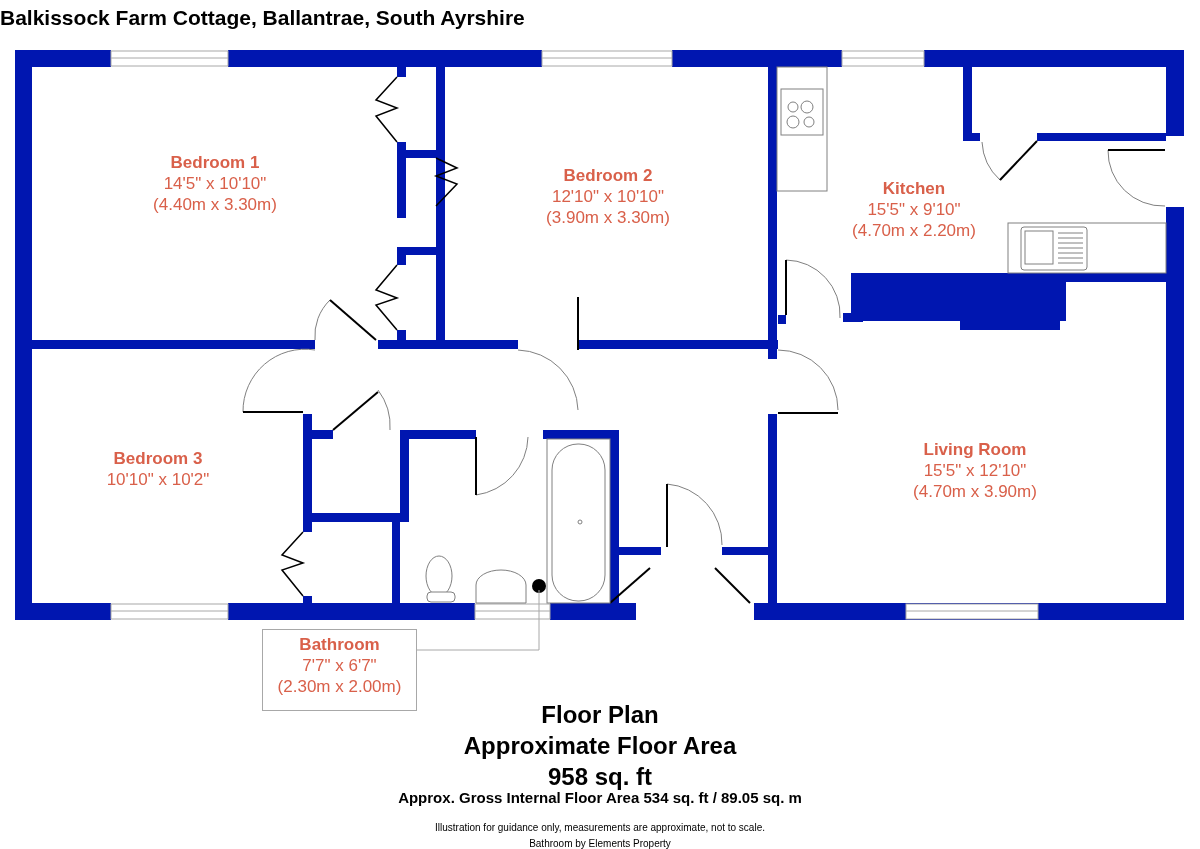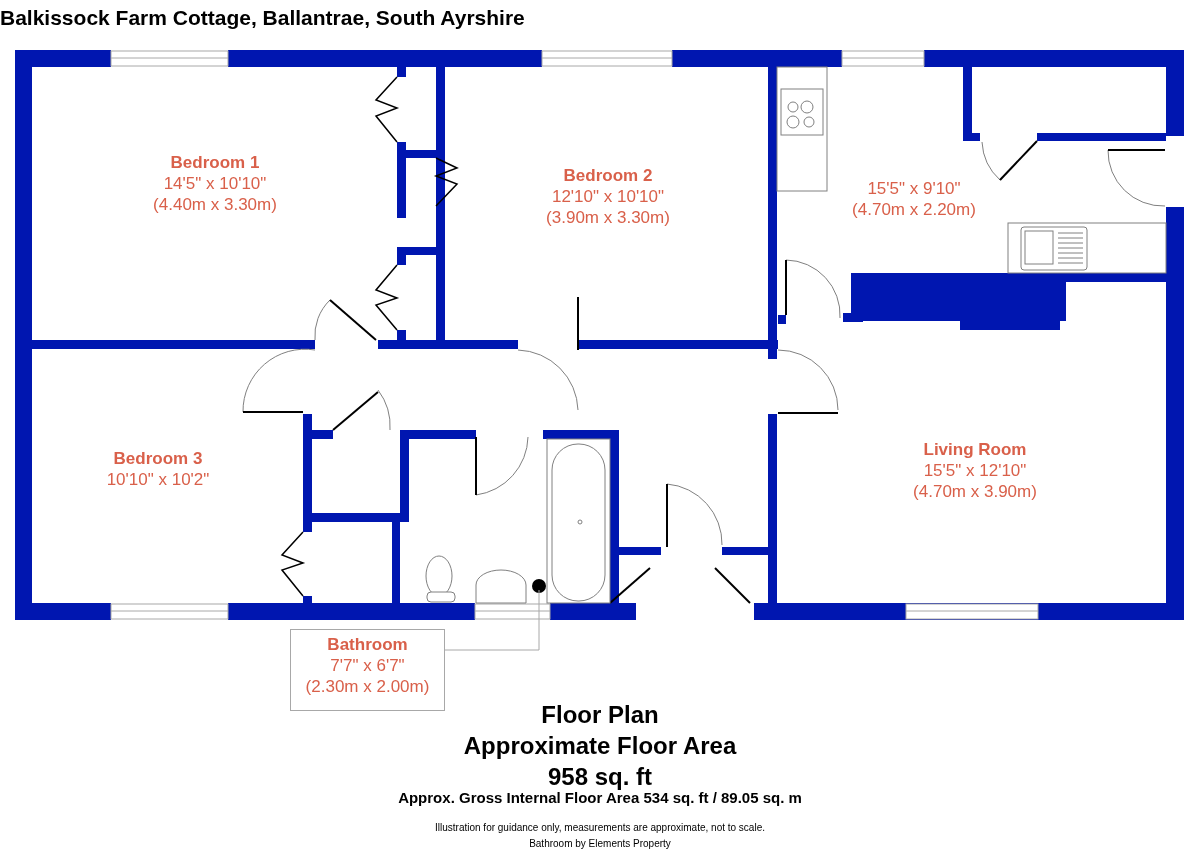--- a/index.html
+++ b/index.html
@@ -1,21 +1,21 @@
 <!DOCTYPE html>
 <html><head>
 <meta charset="utf-8">
 <style>
   html, body { margin:0; padding:0; background:#ffffff; }
   body { width:1200px; height:849px; position:relative; overflow:hidden; font-family:"Liberation Sans", sans-serif; }
   .title { position:absolute; left:0; width:1200px; top:6px; text-align:left; font-weight:bold; font-size:21px; color:#000; }
   svg.plan { position:absolute; left:0; top:0; }
   .room-label { position:absolute; text-align:center; color:#d9604a; font-size:17px; line-height:21px; }
   .room-label .name { font-weight:bold; }
-  .bath-box { position:absolute; left:262px; top:629px; width:155px; height:82px; border:1px solid #a8a8a8; background:#fff; box-sizing:border-box; padding-top:4px;margin-left:28px; }
+  .bath-box { position:absolute; left:262px; top:629px; width:155px; height:82px; border:1px solid #a8a8a8; background:#fff; box-sizing:border-box; padding-top:4px; }
   .summary { position:absolute; left:400px; width:400px; top:662px; text-align:center; font-weight:bold; color:#000; font-size:24px; line-height:31px;margin-top:37px; }
   .gross { position:absolute; left:300px; width:600px; top:789px; text-align:center; font-weight:bold; font-size:15px; color:#000; }
   .note { position:absolute; left:300px; width:600px; text-align:center; font-size:10px; color:#000;margin-top:12px; }
 </style>
 </head>
 <body>
 
 <div class="title">Balkissock Farm Cottage, Ballantrae, South Ayrshire</div>
 
 <svg class="plan" width="1200" height="849" viewBox="0 0 1200 849">
@@ -165,20 +165,21 @@
   <div class="name">Bedroom 1</div>
   <div>14'5" x 10'10"</div>
   <div>(4.40m x 3.30m)</div>
 </div>
 <div class="room-label" style="left:508px;top:165px;width:200px;">
   <div class="name">Bedroom 2</div>
   <div>12'10" x 10'10"</div>
   <div>(3.90m x 3.30m)</div>
 </div>
 <div class="room-label" style="left:814px;top:178px;width:200px;">
+  <div class="name">Kitchen</div>
   <div>15'5" x 9'10"</div>
   <div>(4.70m x 2.20m)</div>
 </div>
 <div class="room-label" style="left:58px;top:448px;width:200px;">
   <div class="name">Bedroom 3</div>
   <div>10'10" x 10'2"</div>
 </div>
 <div class="room-label" style="left:875px;top:439px;width:200px;">
   <div class="name">Living Room</div>
   <div>15'5" x 12'10"</div>

